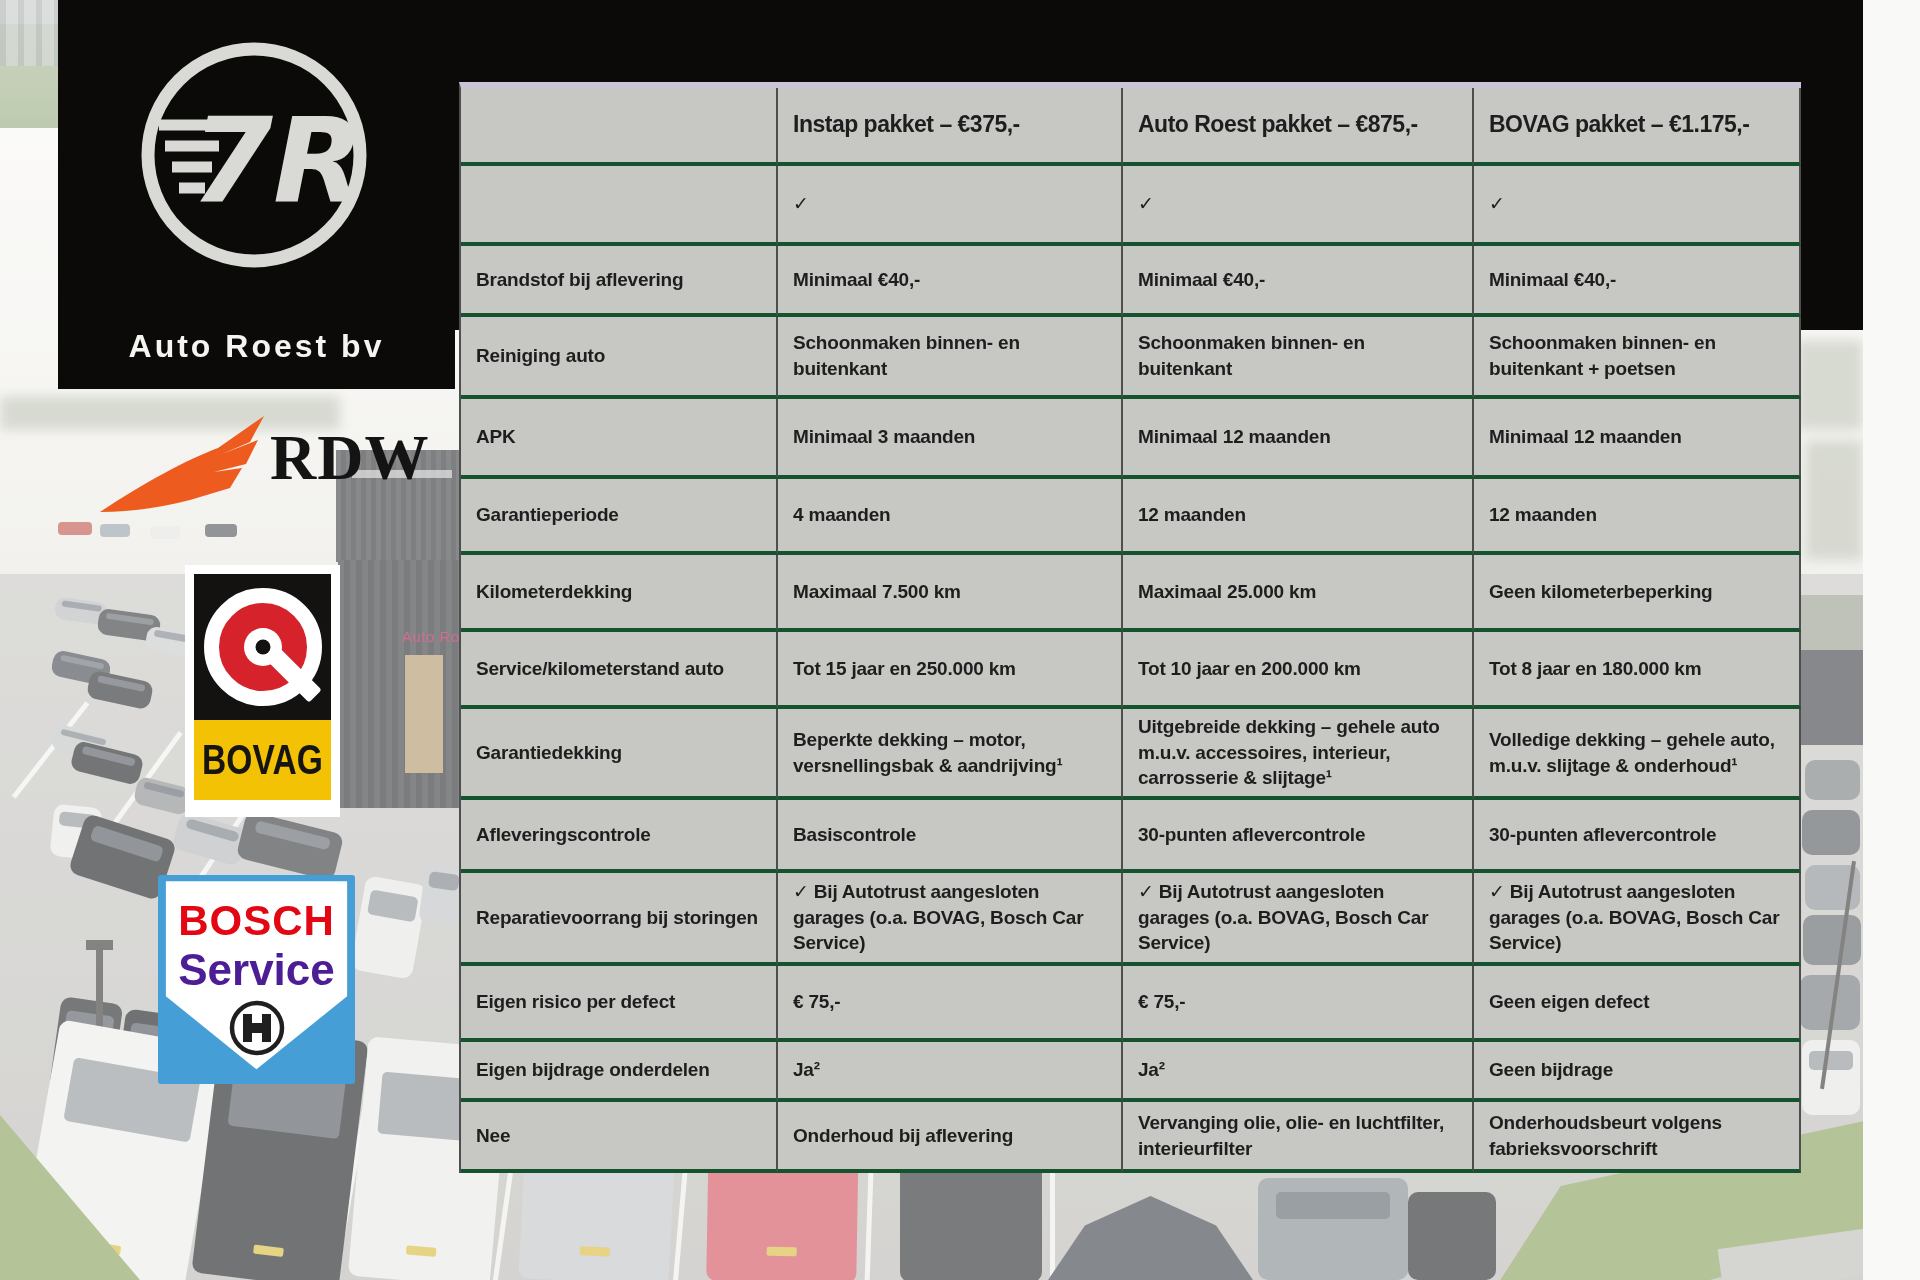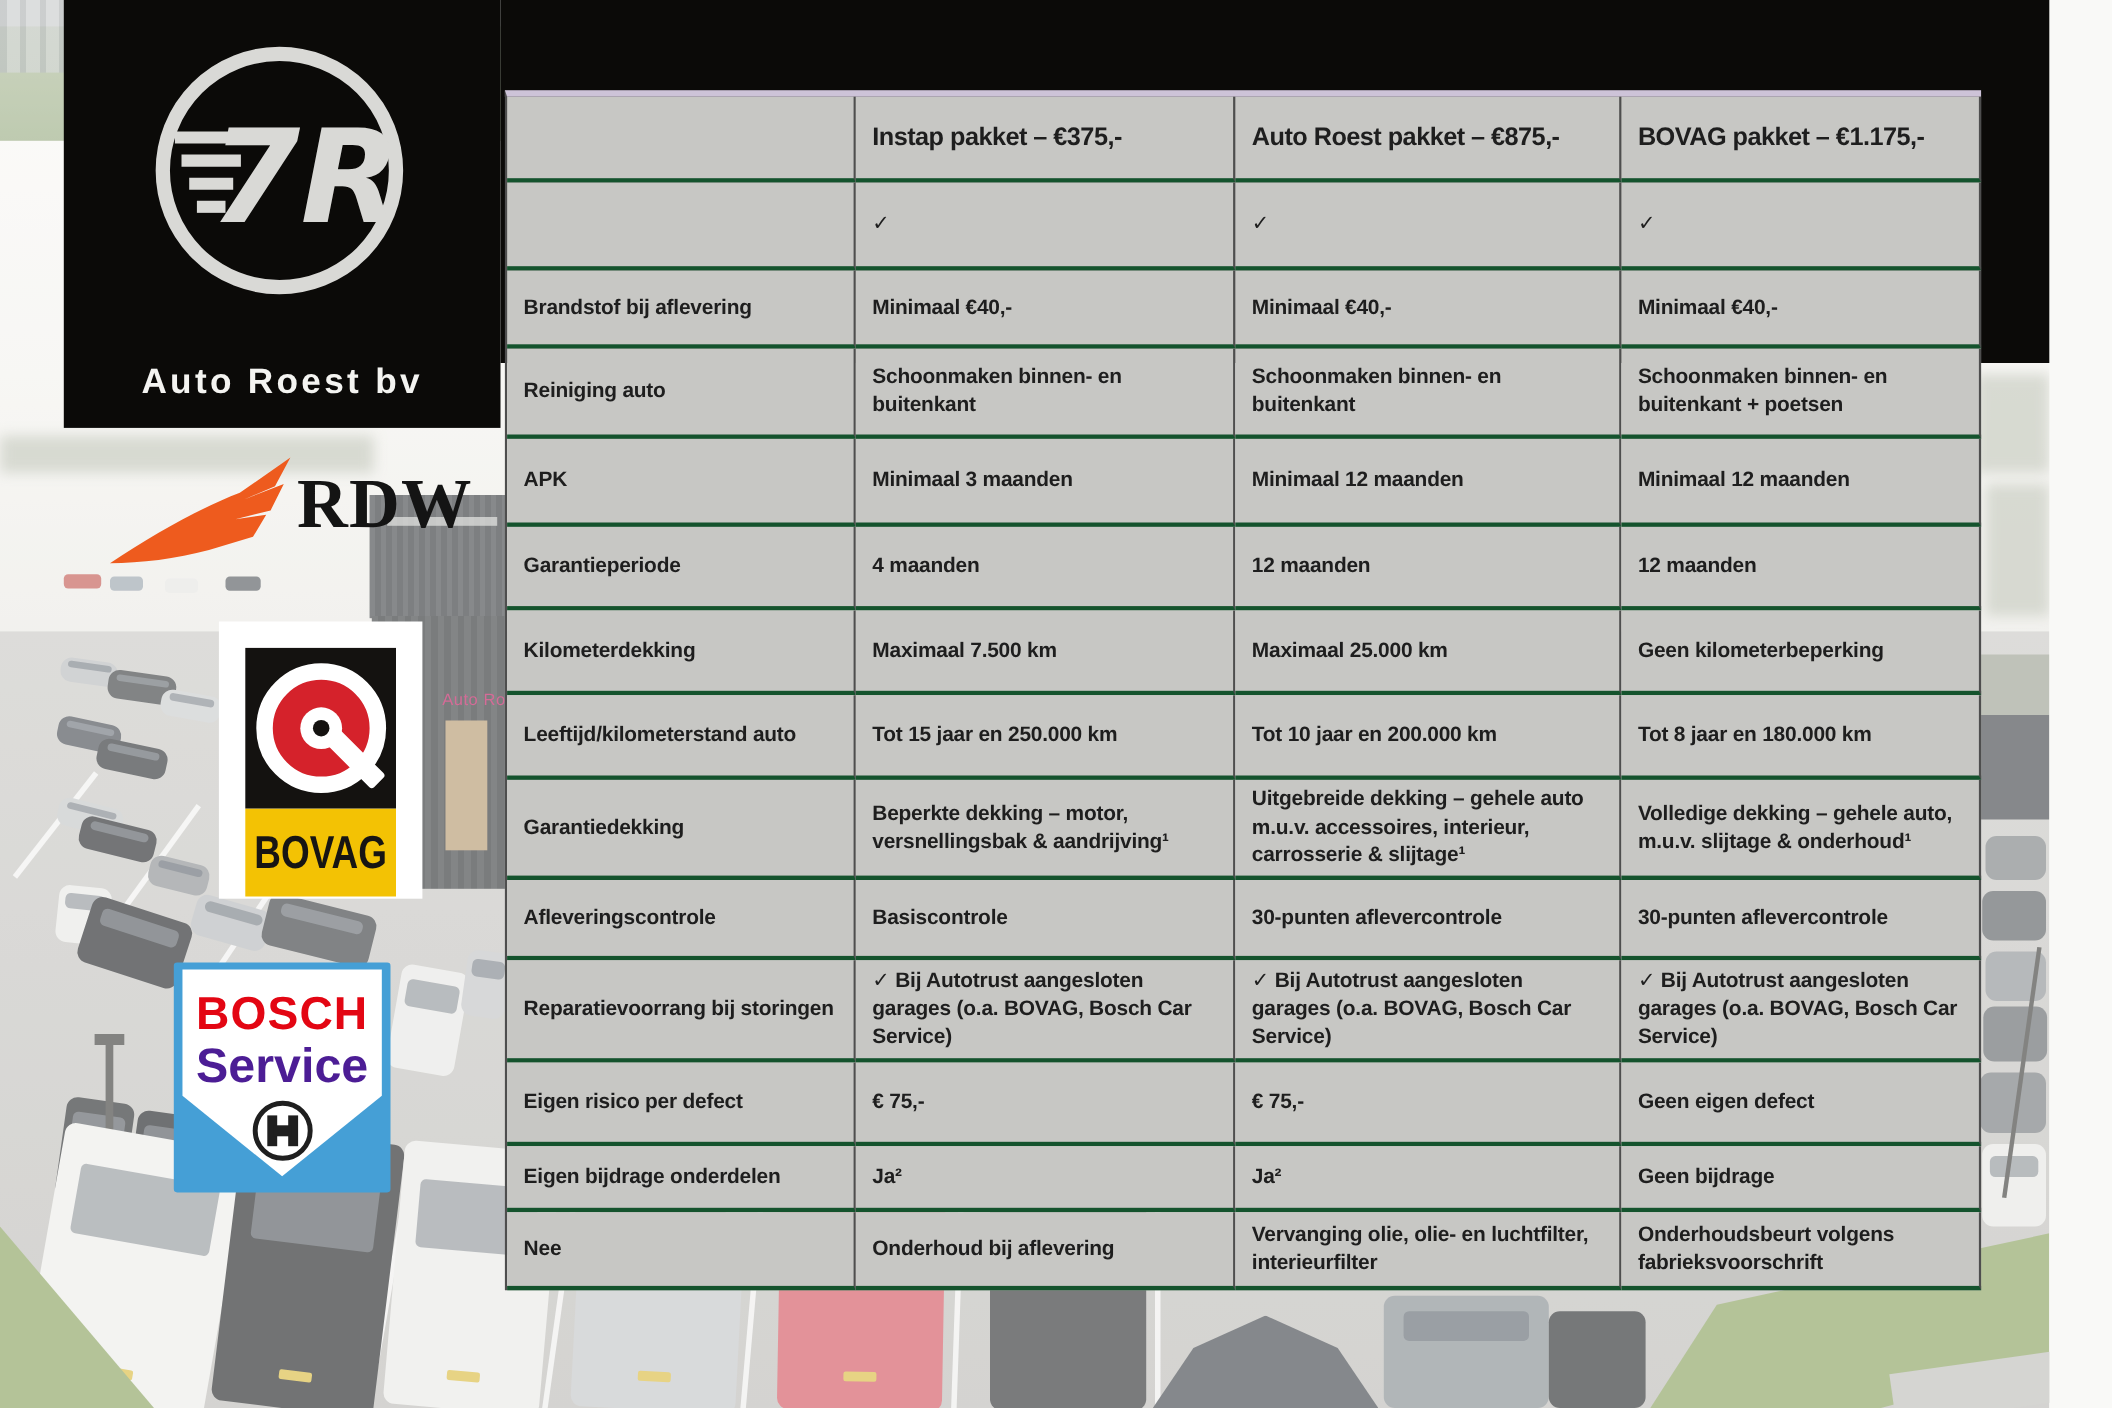--- a/index.html
+++ b/index.html
@@ -38,21 +38,21 @@
   
   #black-band{left:455px;top:0;width:1408px;height:330px;background:#0b0a08}
   #logo-block{left:58px;top:0;width:397px;height:389px;background:#0b0a08}
   #brand-name{position:absolute;left:0;top:328px;width:100%;text-align:center;color:#f4f4f1;
               font-size:32px;font-weight:bold;letter-spacing:3px;white-space:nowrap}
 
   
   #rdw{left:90px;top:408px;width:330px;height:112px}
   #rdw .word{position:absolute;left:180px;top:0;height:100px;display:flex;align-items:center;
              font-family:"Liberation Serif","DejaVu Serif",serif;font-weight:bold;font-size:64px;color:#141414;letter-spacing:1px}
-  #bovag{left:199px;top:565px;width:185px;height:252px;background:#ffffff;padding:24px}
+  #bovag{left:185px;top:565px;width:155px;height:252px;background:#ffffff;padding:9px}
   .bv-black{position:relative;width:100%;height:146px;background:#141210;overflow:hidden}
   .bv-ring{position:absolute;left:50%;top:50%;transform:translate(-50%,-50%);width:118px;height:118px;border-radius:50%;
            border:15px solid #ffffff;background:#d5222b}
   .bv-wrench{position:absolute;left:60px;top:70px;width:18px;height:74px;background:#ffffff;border-radius:3px;
              transform-origin:50% 0;transform:rotate(-45deg)}
   .bv-hub{position:absolute;left:50%;top:50%;transform:translate(-50%,-50%);width:38px;height:38px;border-radius:50%;background:#ffffff}
   .bv-hub::after{content:"";position:absolute;left:50%;top:50%;transform:translate(-50%,-50%);width:15px;height:15px;border-radius:50%;background:#141210}
   .bv-yellow{width:100%;height:80px;margin-top:0;background:#f3c204;display:flex;align-items:center;justify-content:center}
   .bv-yellow span{font-size:42px;font-weight:800;color:#171513;transform:scaleX(.8);letter-spacing:0}
   #bosch{left:158px;top:875px;width:197px;height:209px;background:#459fd6;border-radius:3px}
@@ -294,21 +294,21 @@
       <div class="tc">12 maanden</div>
       <div class="tc">12 maanden</div>
     </div>
     <div class="tr" style="height:77px">
       <div class="tc">Kilometerdekking</div>
       <div class="tc">Maximaal 7.500 km</div>
       <div class="tc">Maximaal 25.000 km</div>
       <div class="tc">Geen kilometerbeperking</div>
     </div>
     <div class="tr" style="height:77px">
-      <div class="tc">Leeftijd/kilometerstand auto</div>
+      <div class="tc">Service/kilometerstand auto</div>
       <div class="tc">Tot 15 jaar en 250.000 km</div>
       <div class="tc">Tot 10 jaar en 200.000 km</div>
       <div class="tc">Tot 8 jaar en 180.000 km</div>
     </div>
     <div class="tr" style="height:91px">
       <div class="tc">Garantiedekking</div>
       <div class="tc">Beperkte dekking – motor, versnellingsbak &amp; aandrijving¹</div>
       <div class="tc">Uitgebreide dekking – gehele auto m.u.v. accessoires, interieur, carrosserie &amp; slijtage¹</div>
       <div class="tc">Volledige dekking – gehele auto, m.u.v. slijtage &amp; onderhoud¹</div>
     </div>

